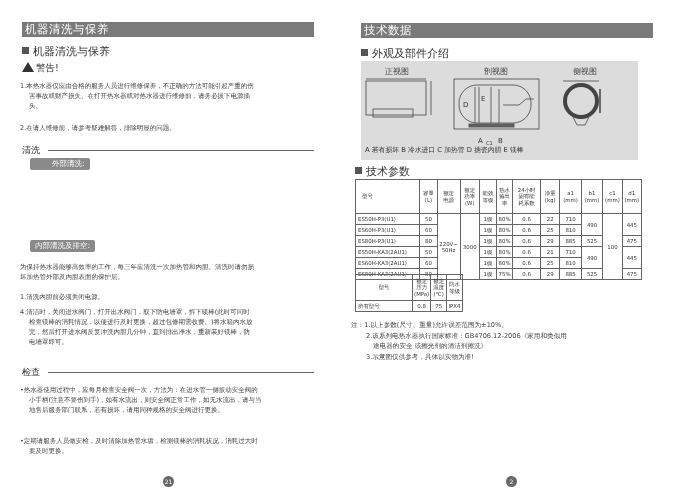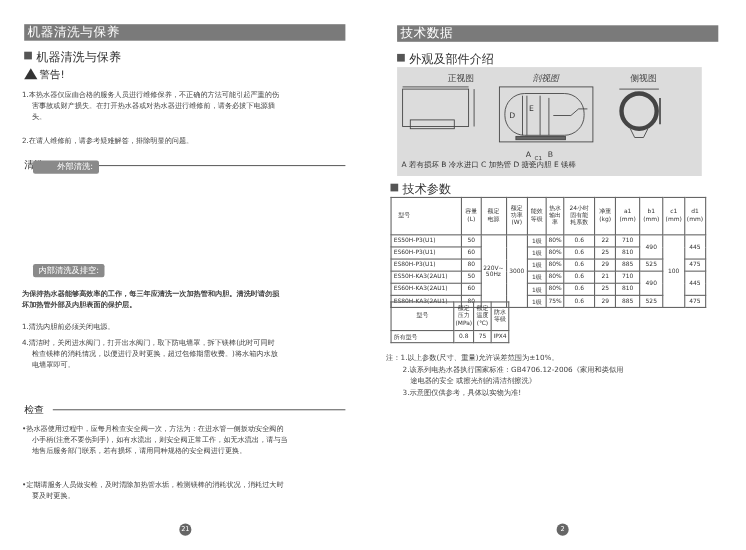--- a/index.html
+++ b/index.html
@@ -57,30 +57,31 @@
     <div class="indent">害事故或财产损失。在打开热水器或对热水器进行维修前，请务必拔下电源插</div>
     <div class="indent">头。</div>
   </div>
   <div class="para" style="left:20px; top:123px; width:300px;">
     <div><span>2.</span><span>在请人维修前，请参考疑难解答，排除明显的问题。</span></div>
   </div>
 
   <div class="section-line" style="top:144px;">
     <span>清洗</span><div class="rule"></div>
   </div>
-  <div class="pill" style="left:30px; top:146px;padding-left:22px;">外部清洗:</div>
+  <div class="pill" style="left:30px; top:158px;padding-left:22px;">外部清洗:</div>
   <div class="pill" style="left:30px; top:240px;">内部清洗及排空:</div>
-  <div class="para" style="left:20px; top:262px; width:305px;font-weight:bold;">
+  <div class="para" style="left:20px; top:262px; width:305px;">
     <div>为保持热水器能够高效率的工作，每三年应清洗一次加热管和内胆。清洗时请勿损</div>
     <div>坏加热管外部及内胆表面的保护层。</div>
   </div>
   <div class="para" style="left:20px; top:292px; width:305px;">
     <div>1.清洗内胆前必须关闭电源。</div>
     <div style="margin-top:5px;">4.清洁时，关闭进水阀门，打开出水阀门，取下防电墙罩，拆下镁棒(此时可同时</div>
     <div class="indent">检查镁棒的消耗情况，以便进行及时更换，超过包修期需收费。)将水箱内水放</div>
+    <div class="indent">完，然后打开进水阀反复冲洗内胆几分钟，直到排出净水，重新装好镁棒，防</div>
     <div class="indent">电墙罩即可。</div>
   </div>
 
   <div class="section-line" style="top:366px;">
     <span>检查</span><div class="rule"></div>
   </div>
   <div class="para" style="left:20px; top:436px; width:305px;">
     <div><span>•</span><span>定期请服务人员做安检，及时清除加热管水垢，检测镁棒的消耗状况，消耗过大时</span></div>
     <div class="indent">要及时更换。</div>
   </div>
@@ -92,22 +93,22 @@
   <div class="page-num" style="left:163px; top:476px;">21</div>
 </div>
 
 <div class="page page-right">
   <div class="title-bar">技术数据</div>
   <div class="h2" style="left:22px; top:46px;">
     <span class="sq"></span><span>外观及部件介绍</span>
   </div>
 
   <div class="diagram-box">
-    <div class="diag-label" style="left:46px; top:5px;">正视图</div>
-    <div class="diag-label" style="left:123px; top:5px;font-style:italic;">剖视图</div>
+    <div class="diag-label" style="left:24px; top:5px;">正视图</div>
+    <div class="diag-label" style="left:123px; top:5px;">剖视图</div>
     <div class="diag-label" style="left:212px; top:5px;">侧视图</div>
     <svg width="277" height="99" style="position:absolute;left:0;top:0;">
 
       <g stroke="#444" fill="none" stroke-width="0.8">
         <line x1="5" y1="18" x2="65" y2="18"></line>
         <rect x="5" y="20" width="60" height="34"></rect>
         <rect x="12" y="48" width="40" height="8"></rect>
         <line x1="70" y1="20" x2="70" y2="54"></line>
       </g>
 

